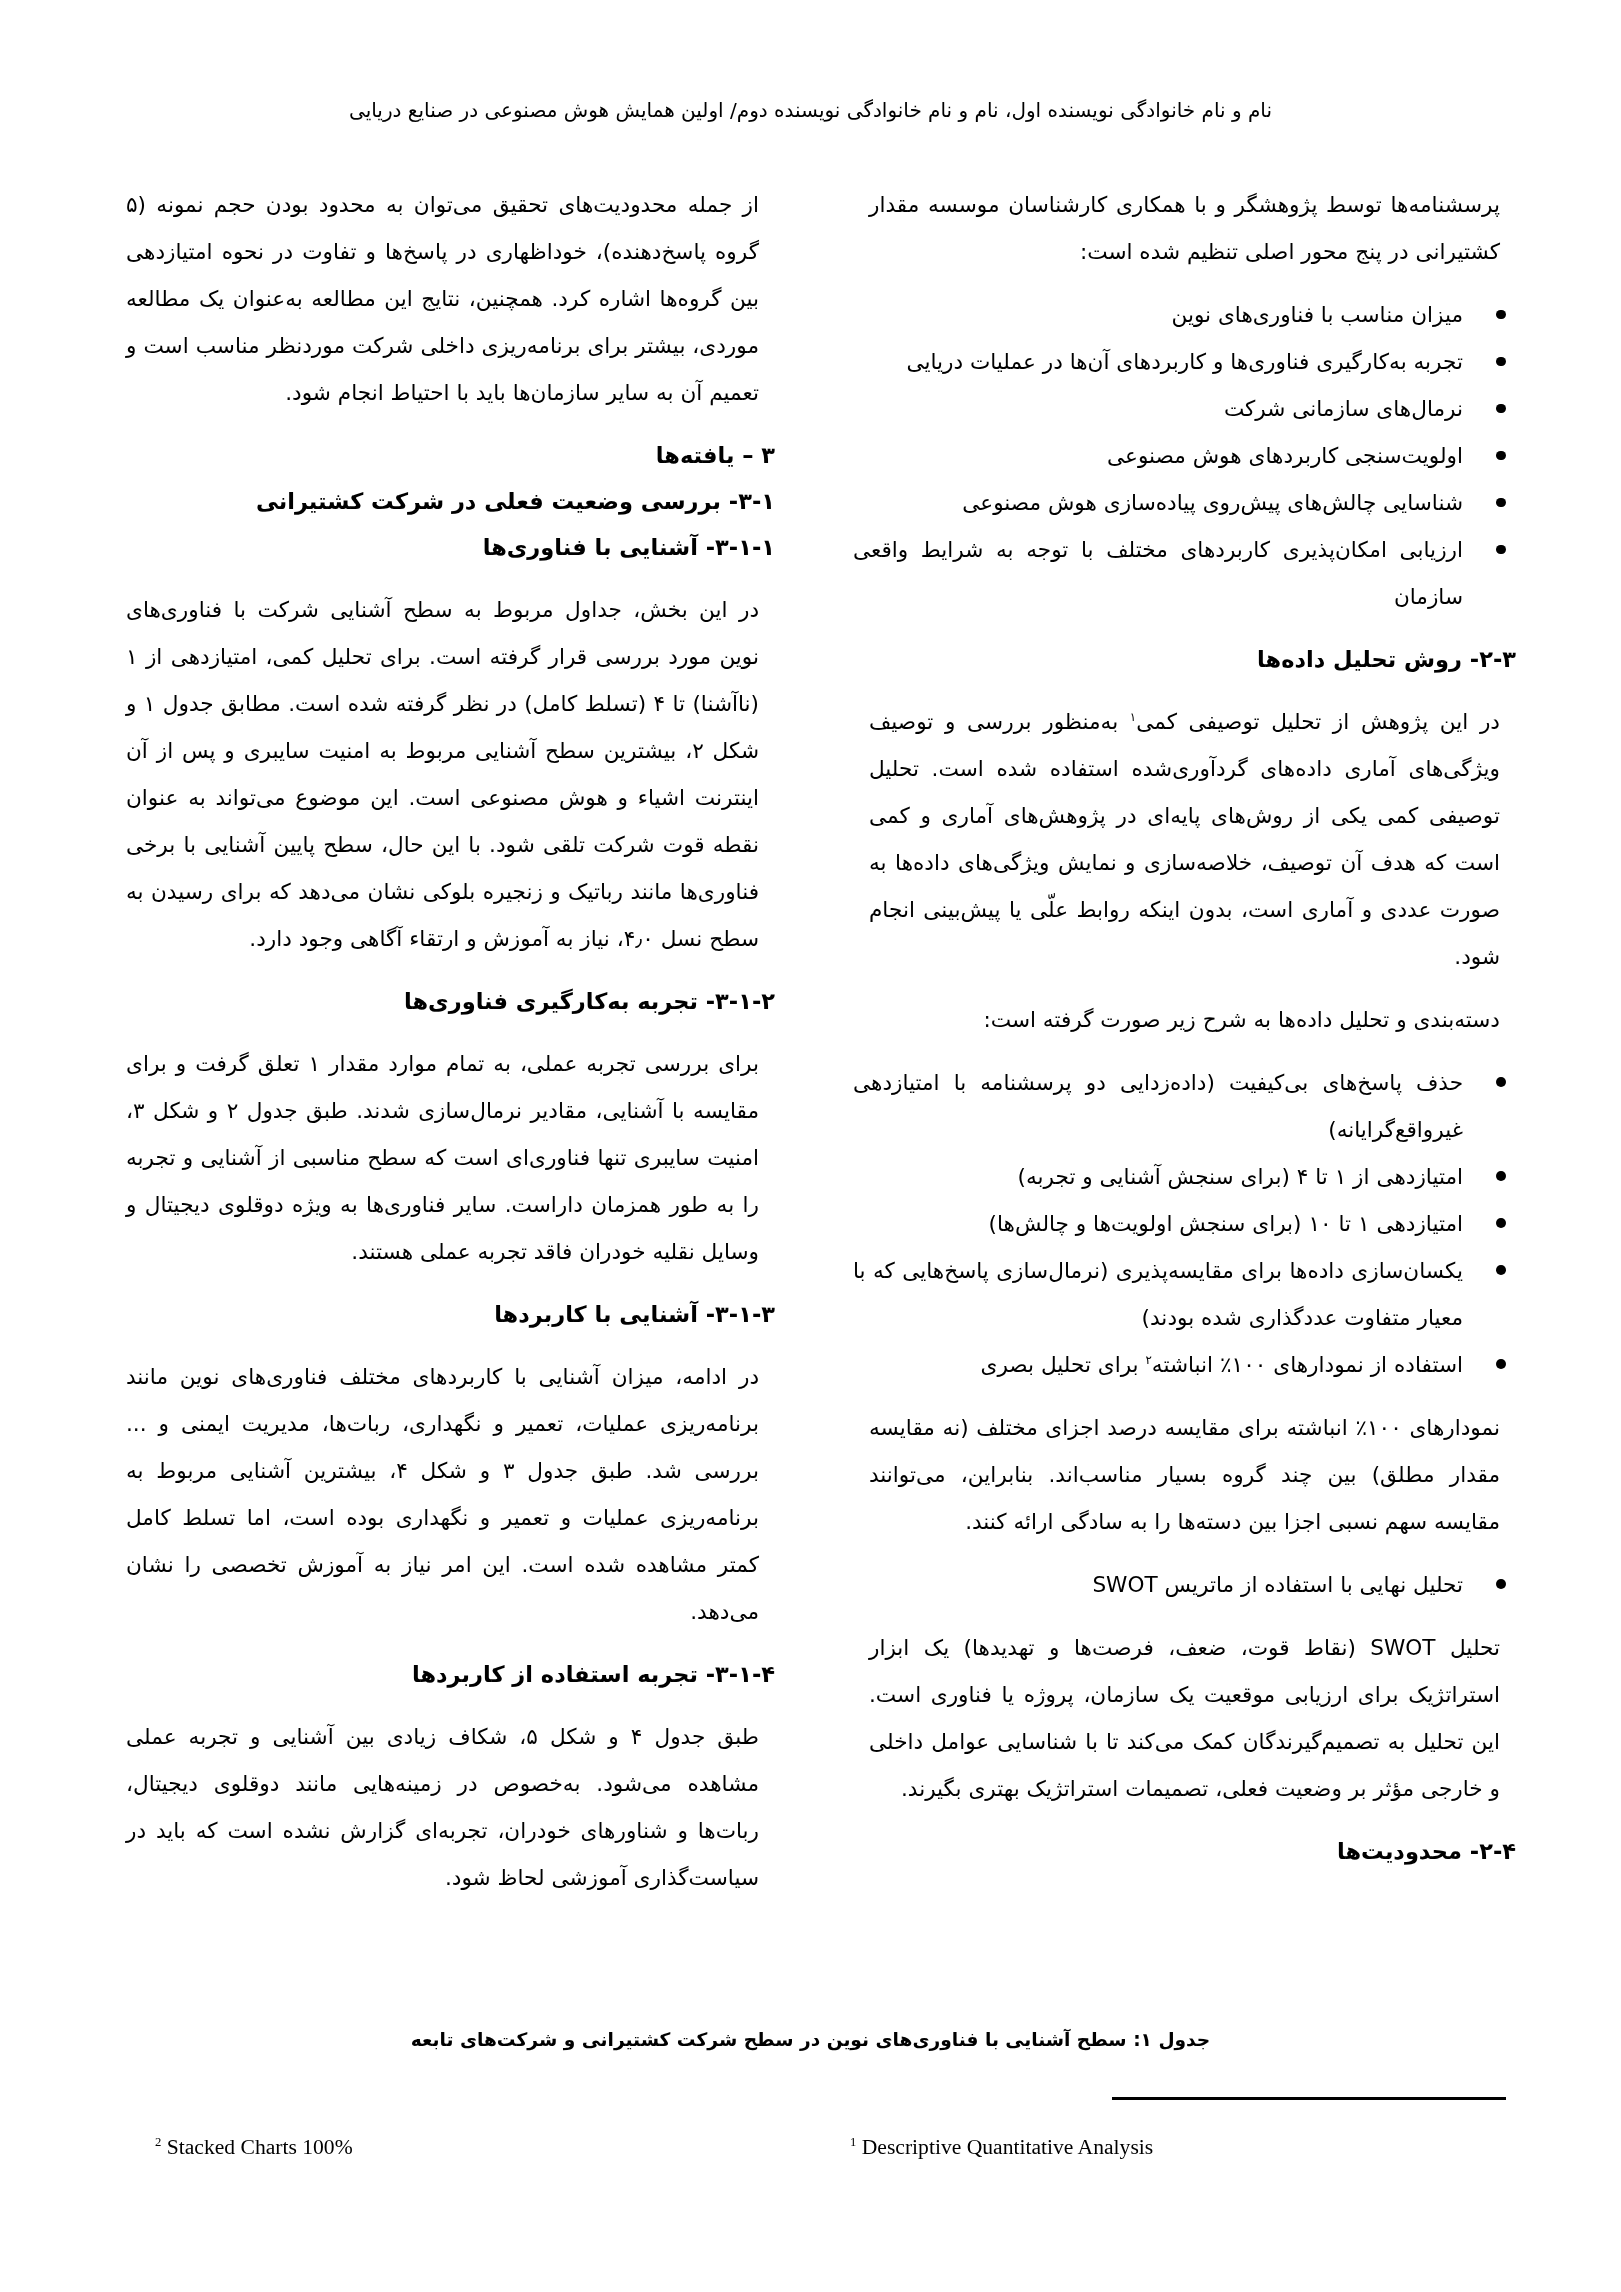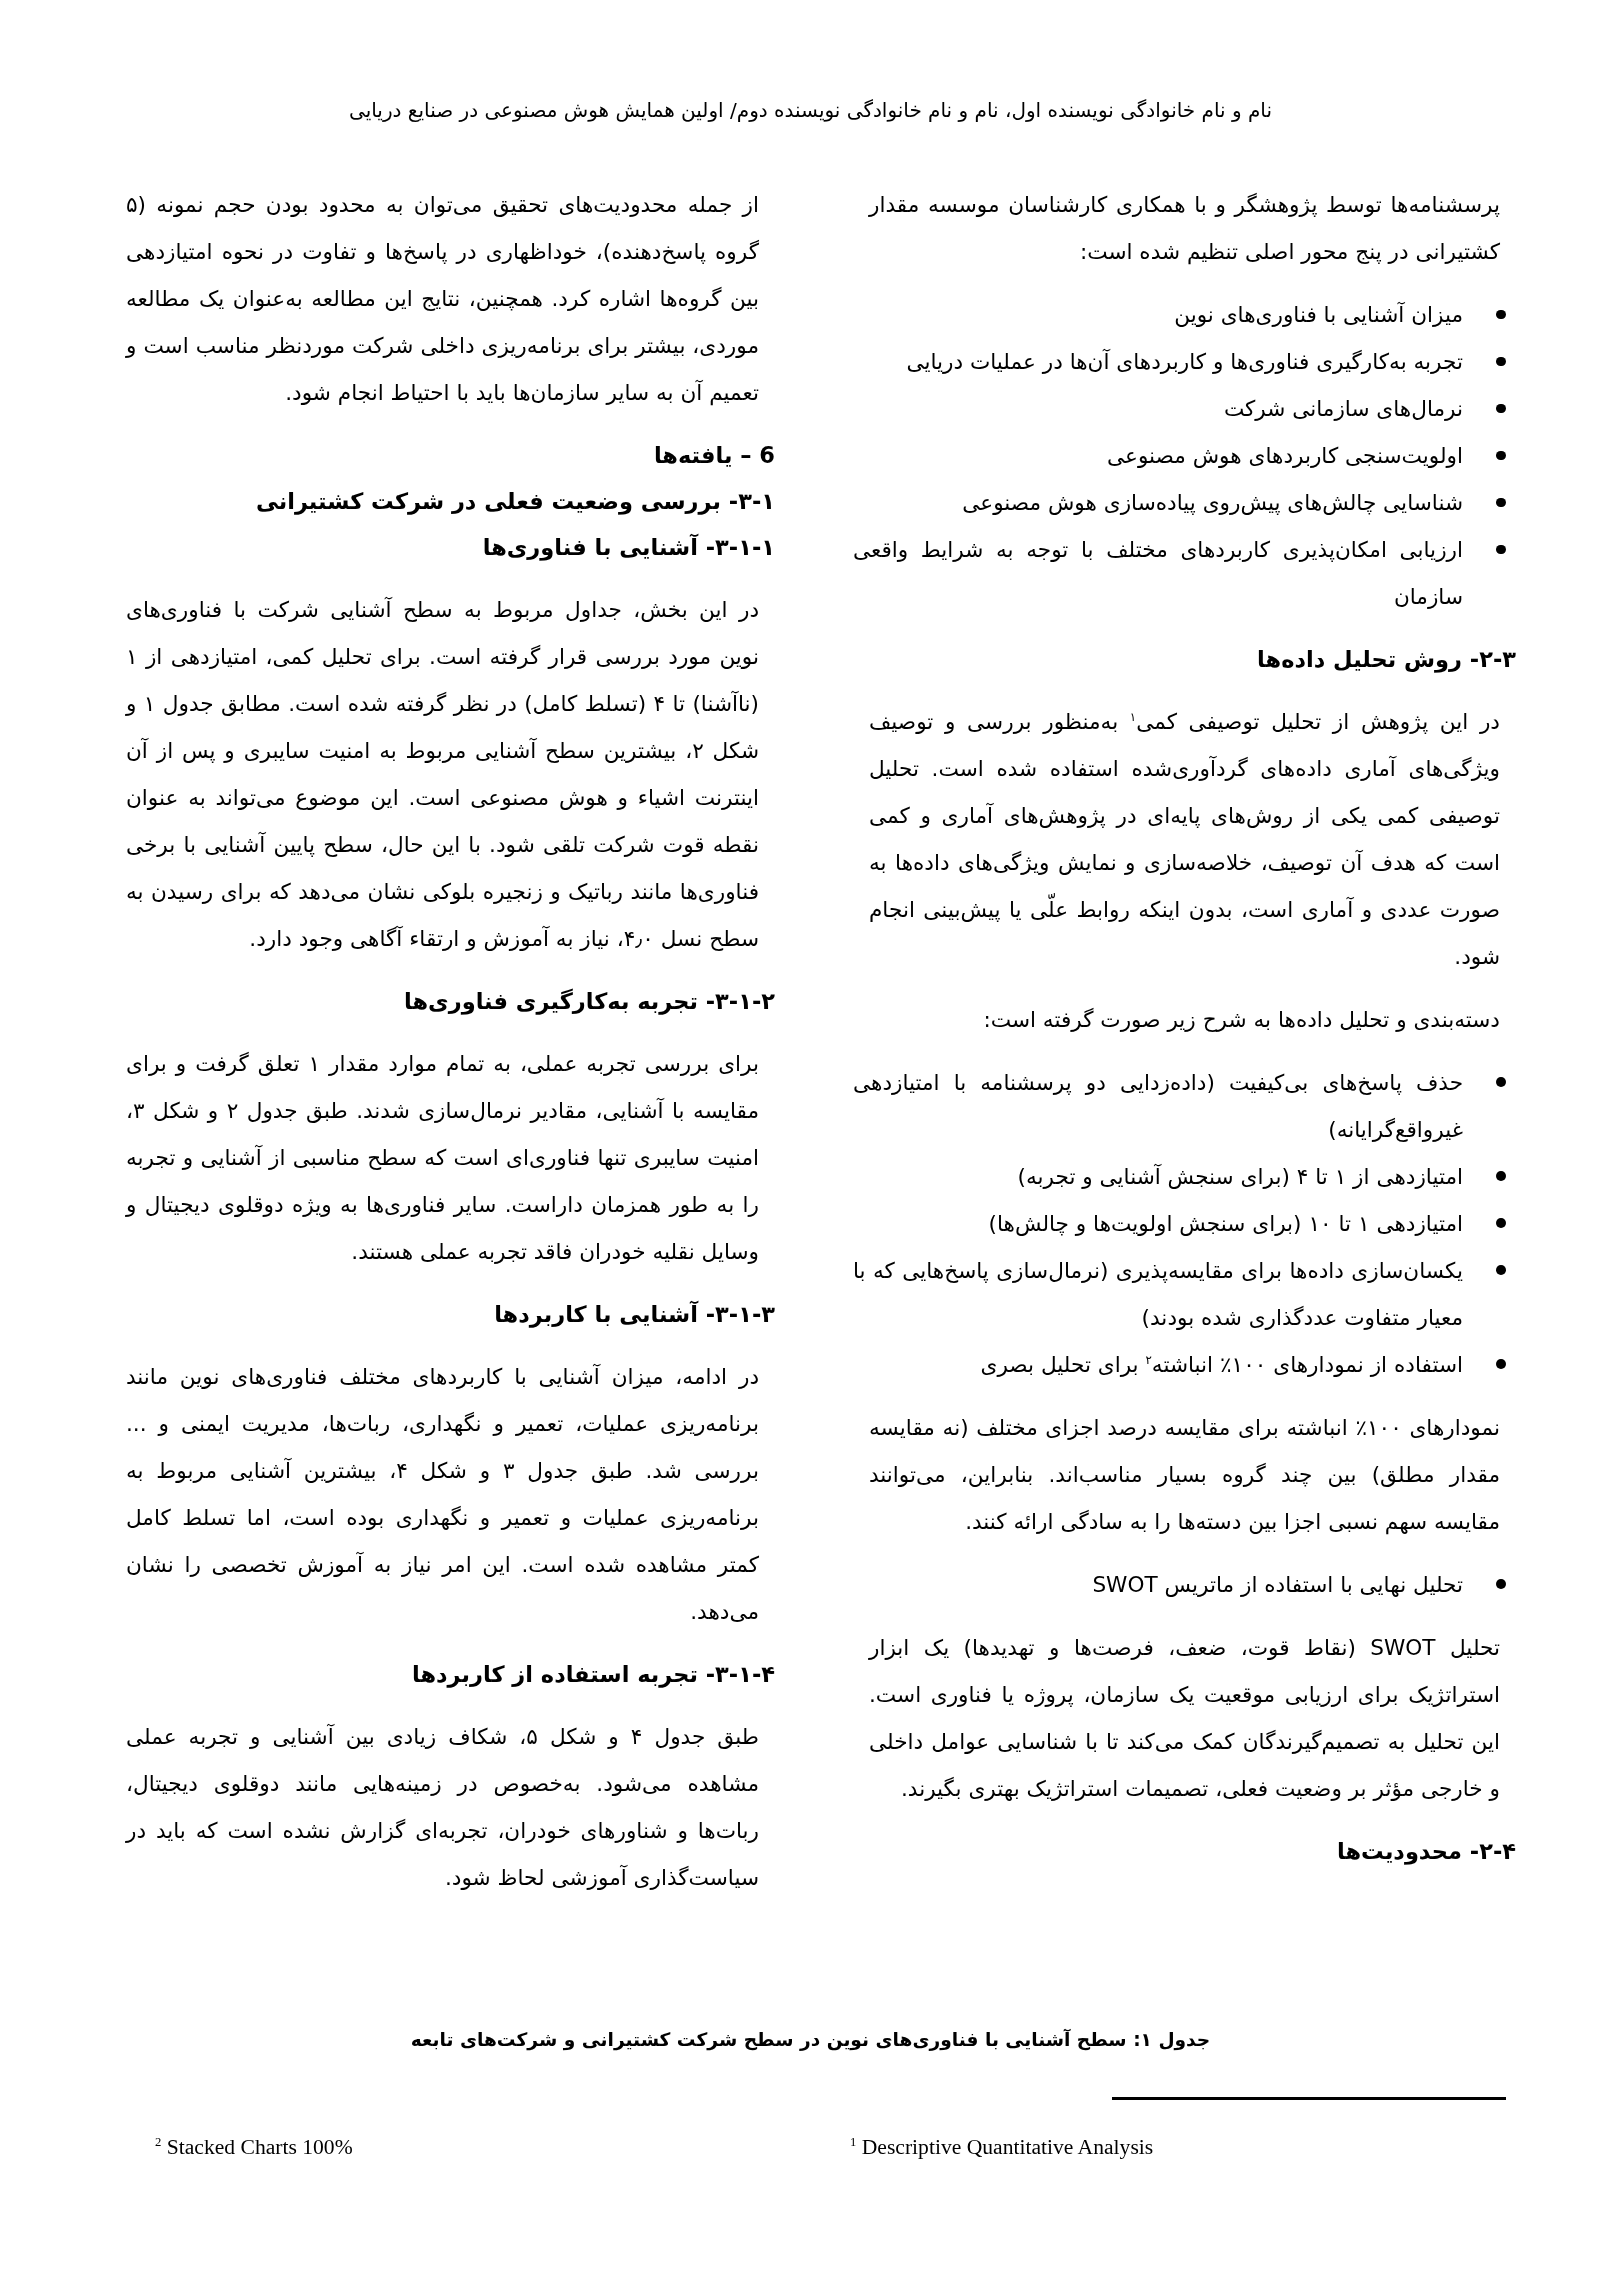--- a/index.html
+++ b/index.html
@@ -28,21 +28,21 @@
   .footnote sup { font-size: 12.7px; }
 </style>
 </head>
 <body>
 
 <div class="page-header">نام و نام خانوادگی نویسنده اول، نام و نام خانوادگی نویسنده دوم/ اولین همایش هوش مصنوعی در صنایع دریایی</div>
 
 <div class="col col-right">
   <p>پرسشنامه‌ها توسط پژوهشگر و با همکاری کارشناسان موسسه مقدار کشتیرانی در پنج محور اصلی تنظیم شده است:</p>
   <ul class="bullets">
-    <li><span class="dot"></span><span>میزان آشنایی با فناوری‌های نوین</span></li>
+    <li><span class="dot"></span><span>میزان مناسب با فناوری‌های نوین</span></li>
     <li><span class="dot"></span><span>تجربه به‌کارگیری فناوری‌ها و کاربردهای آن‌ها در عملیات دریایی</span></li>
     <li><span class="dot"></span><span>نرمال‌های سازمانی شرکت</span></li>
     <li><span class="dot"></span><span>اولویت‌سنجی کاربردهای هوش مصنوعی</span></li>
     <li><span class="dot"></span><span>شناسایی چالش‌های پیش‌روی پیاده‌سازی هوش مصنوعی</span></li>
     <li><span class="dot"></span><span>ارزیابی امکان‌پذیری کاربردهای مختلف با توجه به شرایط واقعی سازمان</span></li>
   </ul>
 
   <h3 class="heading top-gap">۲-۳- روش تحلیل داده‌ها</h3>
   <p><span>در این پژوهش از تحلیل توصیفی کمی</span><sup>۱</sup><span> به‌منظور بررسی و توصیف ویژگی‌های آماری داده‌های گردآوری‌شده استفاده شده است. تحلیل توصیفی کمی یکی از روش‌های پایه‌ای در پژوهش‌های آماری و کمی است که هدف آن توصیف، خلاصه‌سازی و نمایش ویژگی‌های داده‌ها به صورت عددی و آماری است، بدون اینکه روابط علّی یا پیش‌بینی انجام شود.</span></p>
   <p class="para-gap">دسته‌بندی و تحلیل داده‌ها به شرح زیر صورت گرفته است:</p>
@@ -57,21 +57,21 @@
   <ul class="bullets">
     <li><span class="dot"></span><span>تحلیل نهایی با استفاده از ماتریس SWOT</span></li>
   </ul>
   <p>تحلیل SWOT (نقاط قوت، ضعف، فرصت‌ها و تهدیدها) یک ابزار استراتژیک برای ارزیابی موقعیت یک سازمان، پروژه یا فناوری است. این تحلیل به تصمیم‌گیرندگان کمک می‌کند تا با شناسایی عوامل داخلی و خارجی مؤثر بر وضعیت فعلی، تصمیمات استراتژیک بهتری بگیرند.</p>
   <h3 class="heading">۲-۴- محدودیت‌ها</h3>
 </div>
 
 <div class="col col-left">
   <p>از جمله محدودیت‌های تحقیق می‌توان به محدود بودن حجم نمونه (۵ گروه پاسخ‌دهنده)، خوداظهاری در پاسخ‌ها و تفاوت در نحوه امتیازدهی بین گروه‌ها اشاره کرد. همچنین، نتایج این مطالعه به‌عنوان یک مطالعه موردی، بیشتر برای برنامه‌ریزی داخلی شرکت موردنظر مناسب است و تعمیم آن به سایر سازمان‌ها باید با احتیاط انجام شود.</p>
 
-  <h3 class="heading top-gap">6 – یافته‌ها</h3>
+  <h3 class="heading top-gap">۳ – یافته‌ها</h3>
   <h3 class="heading">۳-۱- بررسی وضعیت فعلی در شرکت کشتیرانی</h3>
   <h3 class="heading">۳-۱-۱- آشنایی با فناوری‌ها</h3>
   <p>در این بخش، جداول مربوط به سطح آشنایی شرکت با فناوری‌های نوین مورد بررسی قرار گرفته است. برای تحلیل کمی، امتیازدهی از ۱ (ناآشنا) تا ۴ (تسلط کامل) در نظر گرفته شده است. مطابق جدول ۱ و شکل ۲، بیشترین سطح آشنایی مربوط به امنیت سایبری و پس از آن اینترنت اشیاء و هوش مصنوعی است. این موضوع می‌تواند به عنوان نقطه قوت شرکت تلقی شود. با این حال، سطح پایین آشنایی با برخی فناوری‌ها مانند رباتیک و زنجیره بلوکی نشان می‌دهد که برای رسیدن به سطح نسل ۴٫۰، نیاز به آموزش و ارتقاء آگاهی وجود دارد.</p>
 
   <h3 class="heading">۳-۱-۲- تجربه به‌کارگیری فناوری‌ها</h3>
   <p>برای بررسی تجربه عملی، به تمام موارد مقدار ۱ تعلق گرفت و برای مقایسه با آشنایی، مقادیر نرمال‌سازی شدند. طبق جدول ۲ و شکل ۳، امنیت سایبری تنها فناوری‌ای است که سطح مناسبی از آشنایی و تجربه را به طور همزمان داراست. سایر فناوری‌ها به ویژه دوقلوی دیجیتال و وسایل نقلیه خودران فاقد تجربه عملی هستند.</p>
 
   <h3 class="heading">۳-۱-۳- آشنایی با کاربردها</h3>
   <p>در ادامه، میزان آشنایی با کاربردهای مختلف فناوری‌های نوین مانند برنامه‌ریزی عملیات، تعمیر و نگهداری، ربات‌ها، مدیریت ایمنی و ... بررسی شد. طبق جدول ۳ و شکل ۴، بیشترین آشنایی مربوط به برنامه‌ریزی عملیات و تعمیر و نگهداری بوده است، اما تسلط کامل کمتر مشاهده شده است. این امر نیاز به آموزش تخصصی را نشان می‌دهد.</p>
 

